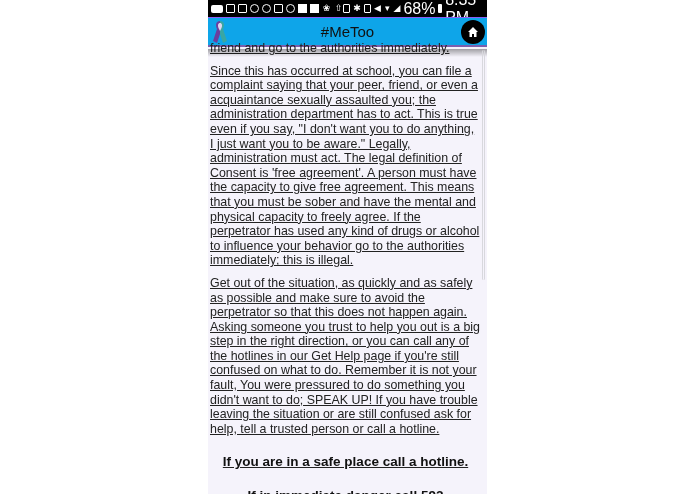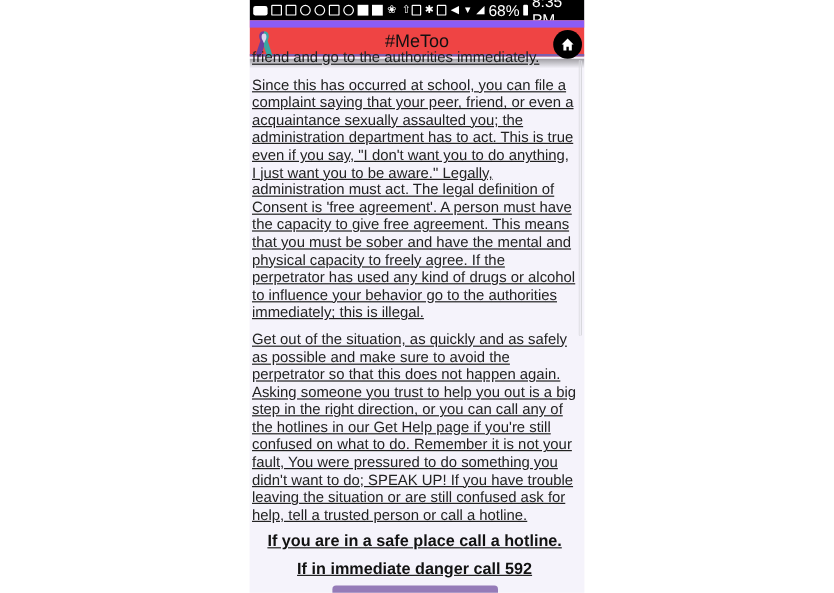--- a/index.html
+++ b/index.html
@@ -35,26 +35,26 @@
     }
     .sicon.box { border: 1px solid #fff; border-radius: 1px; }
     .sicon.circ { border: 1px solid #fff; border-radius: 50%; }
     .sicon.filled { background: #fff; }
     .msg-bubble {
       width: 12px; height: 8px; background: #fff; border-radius: 2px;
     }
     .battery {
       display: inline-block; width: 5px; height: 9px; background: #fff; border-radius: 1px;
     }
-    .status-text { font-size: 13px; color: #fff; }
+    .status-text { font-size: 16px; color: #fff; }
     .app-header {
       position: relative;
       height: 30px;
-      background: #ef4444;
-      border-top: 6px solid #8b5cf6;
+      background: #0ea5e9;
+      border-top: 1px solid #8b5cf6;
       border-bottom: 2px solid #7b5fad;
       display: flex; align-items: center; justify-content: center;
     }
     .ribbon {
       position: absolute; left: 3px; top: 1px;
       width: 18px; height: 26px;
     }
     .title {
       font-size: 15px; color: #111; font-weight: normal;
     }
@@ -84,21 +84,21 @@
       background: linear-gradient(to bottom, rgba(0,0,0,0.35), rgba(0,0,0,0));
       pointer-events: none;
     }
     .scroll-track {
       position: absolute; right: 2px; top: 50px; width: 3px; height: 230px;
       border-left: 1px solid #d8d8dd; border-right: 1px solid #d8d8dd;
       border-radius: 2px;
     }
     .callout {
       text-align: center; font-weight: bold; font-size: 13.5px; color: #111;
-      margin-top: 8px; margin-bottom: 6px;
+      margin-top: 19px; margin-bottom: 6px;
     }
     .call-btn {
       display: block;
       margin: 0 auto;
       width: 138px; height: 32px;
       background: #957bb8;
       border-radius: 3px;
       border: none;
       font-weight: bold;
       font-size: 12px;

